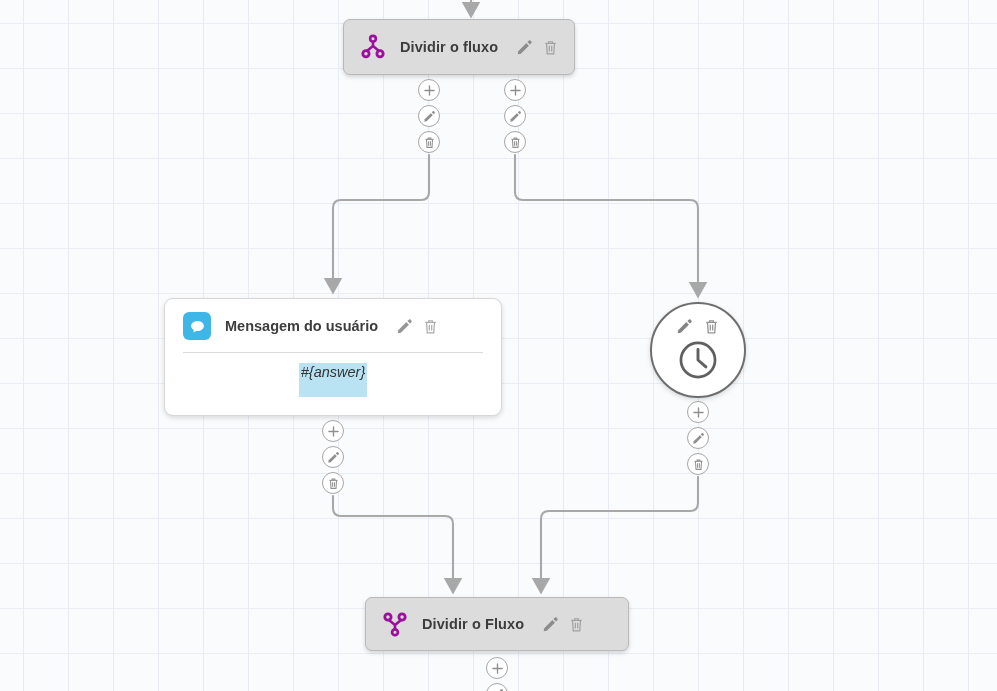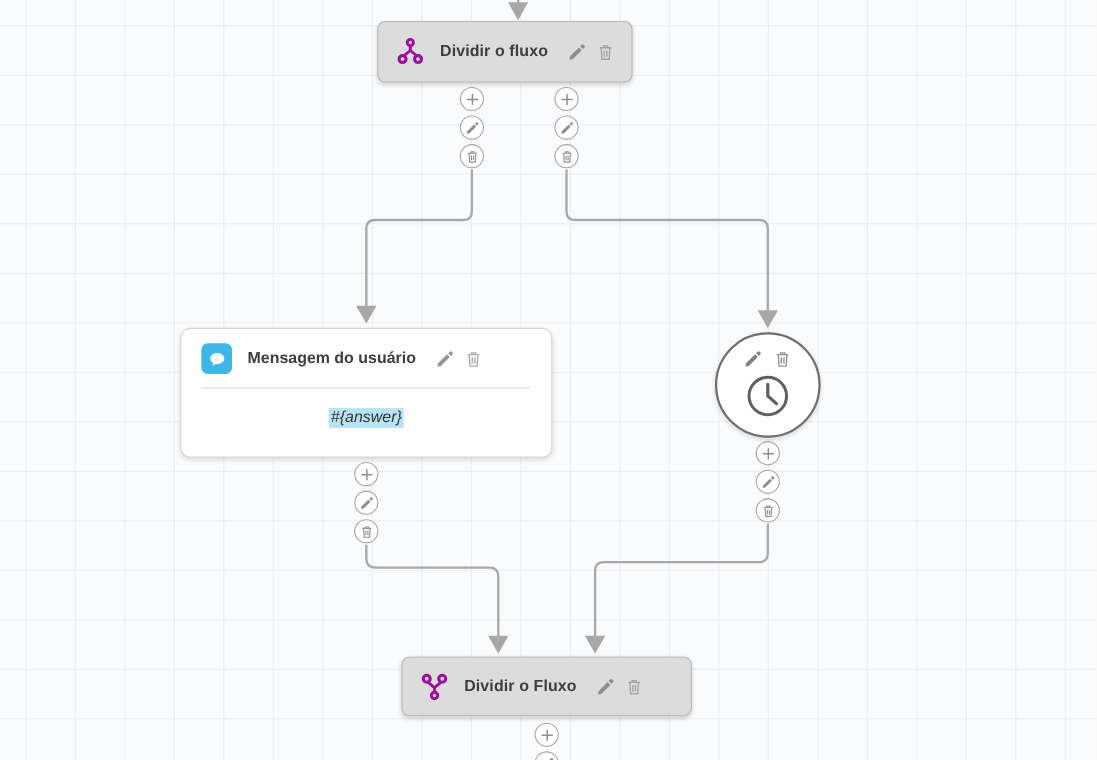--- a/index.html
+++ b/index.html
@@ -104,21 +104,20 @@
     justify-content: center;
   }
   .card-divider {
     height: 1px;
     background: #dadada;
     margin: 12px 18px 0 18px;
   }
   .card-body {
     flex: 1;
     display: flex;
-    align-items: center;
     justify-content: center;
     padding: 10px 18px 18px 18px;
   }
   .token {
     font-style: italic;
     font-size: 14.5px;
     color: #333;
     background: #b9e2f3;
     padding: 1px 2px;
     white-space: nowrap;

